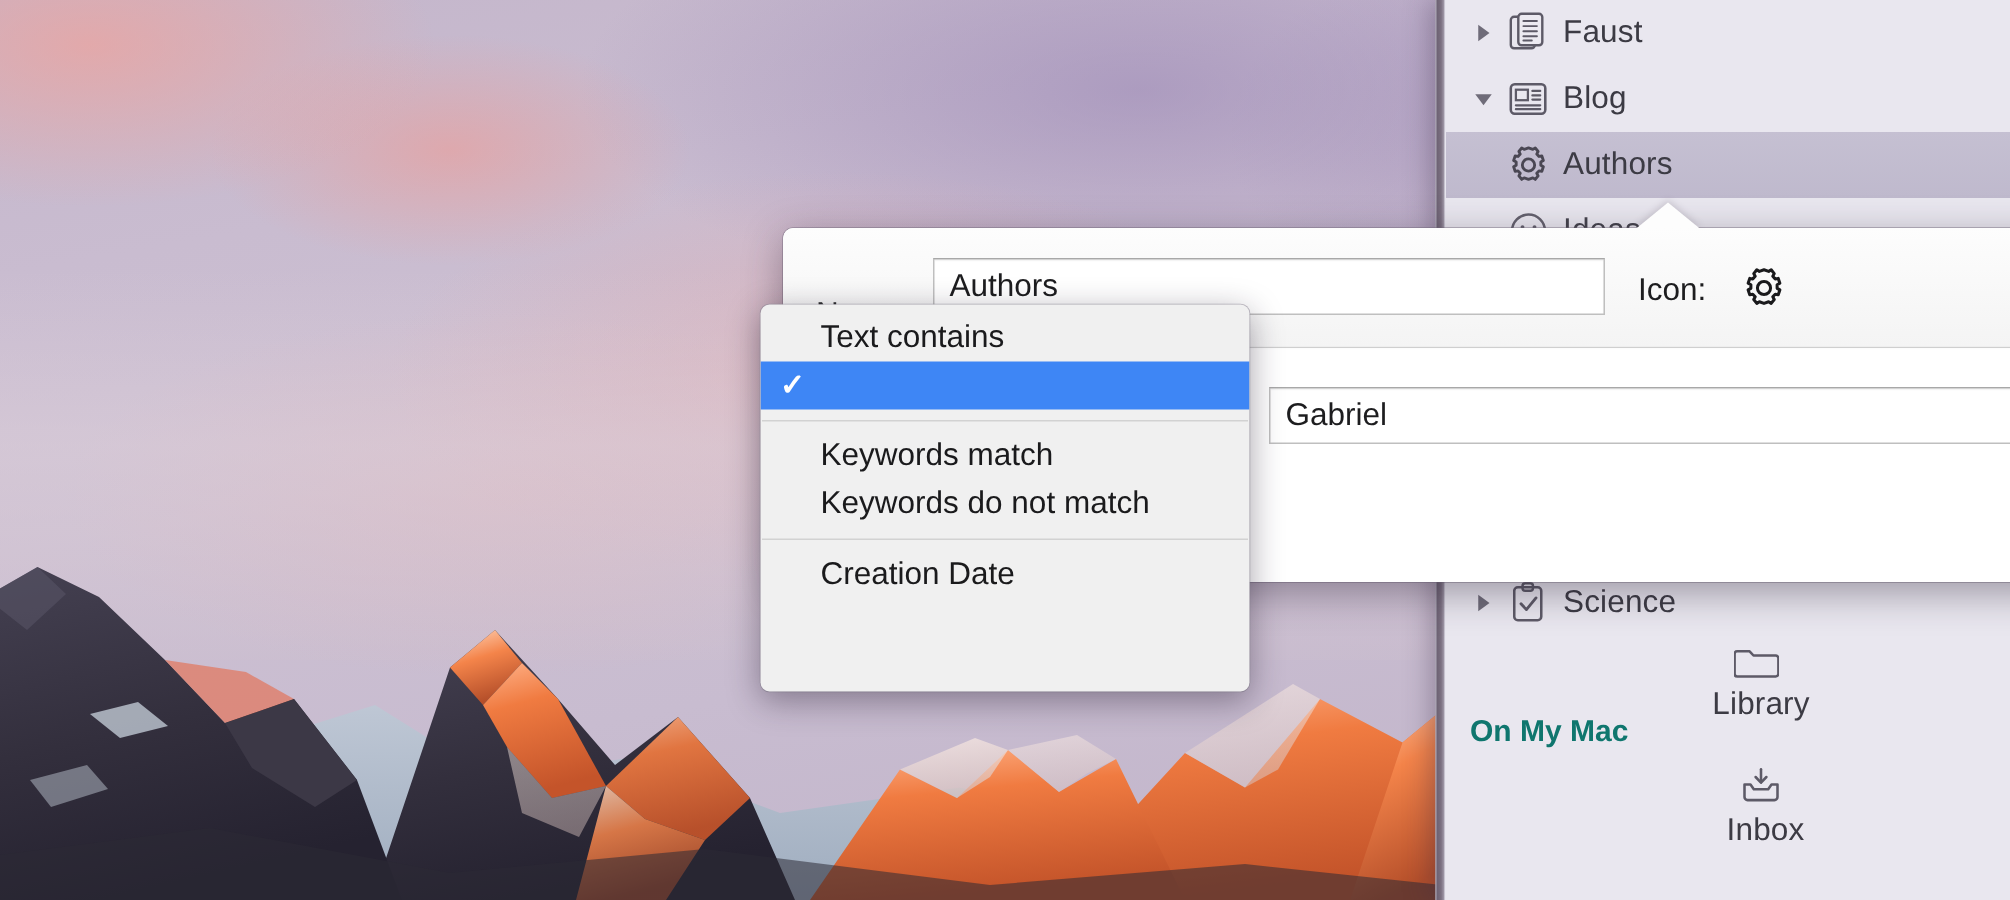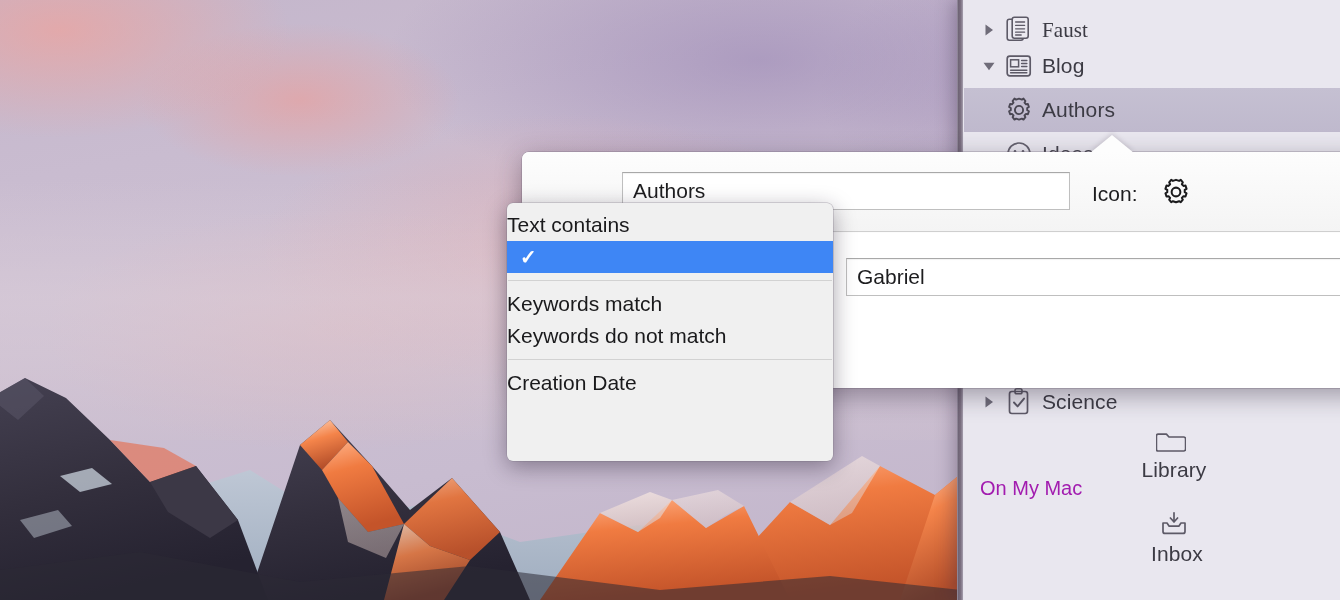--- a/index.html
+++ b/index.html
@@ -98,22 +98,22 @@
   .row .lbl { padding-left: 6px; letter-spacing: 0.1px; }
   .row.indent { padding-left: 38px; }
   .row.indent2 { padding-left: 12px; flex-direction: column; }
 
   .group-header {
     height: 40px;
     display: flex;
     align-items: center;
     padding-left: 16px;
     font-size: 20px;
-    font-weight: normal;
-    color: #a21caf;
+    font-weight: bold;
+    color: #0f766e;
   }
 
   
   #popover {
     position: absolute;
     left: 522px; top: 152px;
     width: 880px; height: 236px;
     background: #fcfcfc;
     border-radius: 7px;
     box-shadow: 0 7px 26px rgba(40,30,50,0.40), 0 0 0 0.5px rgba(120,110,130,0.55);
@@ -184,20 +184,21 @@
     padding: 6px 0;
     overflow: hidden;
   }
   .mi {
     position: relative;
     height: 32px;
     display: flex;
     align-items: center;
     font-size: 21px;
     color: #1a1a1c;
+    padding-left: 40px;
     white-space: nowrap;
   }
   .mi.checked {
     background: #3e86f5;
     color: #ffffff;
   }
   .mi .check {
     position: absolute;
     left: 13px;
     font-size: 20px;
@@ -268,21 +269,21 @@
     <path d="M60,206 L92,198 L112,214 L80,222 Z" fill="#c9d3de" opacity="0.75"></path>
     <path d="M20,250 L58,240 L72,256 L34,268 Z" fill="#c9d3de" opacity="0.45"></path>
 
     <path d="M0,300 L140,282 L300,312 L470,296 L660,320 L830,306 L980,322 L980,330 L0,330 Z" fill="#2c2935" opacity="0.55"></path>
   </svg>
 </div>
 
 <div id="app-window">
   <div class="sidebar">
 
-    <div class="row" style="top:8px;font-family:Liberation Serif, serif;">
+    <div class="row" style="top:0;">
       <span class="twisty">
         <svg width="16" height="16" viewBox="0 0 16 16">
             <path d="M4.5 2.5 L12 8 L4.5 13.5 Z" fill="#6f6c79"></path>
           </svg>
       </span>
       <span class="ic">
         <svg width="26" height="28" viewBox="0 0 26 28">
           <rect x="1.2" y="3.2" width="16" height="21" rx="2.2" fill="none" stroke="#5d5a67" stroke-width="1.6"></rect>
           <rect x="6.2" y="1.2" width="16" height="21" rx="2.2" fill="#eceaf1" stroke="#5d5a67" stroke-width="1.6"></rect>
           <g stroke="#5d5a67" stroke-width="1.3" stroke-linecap="round">

